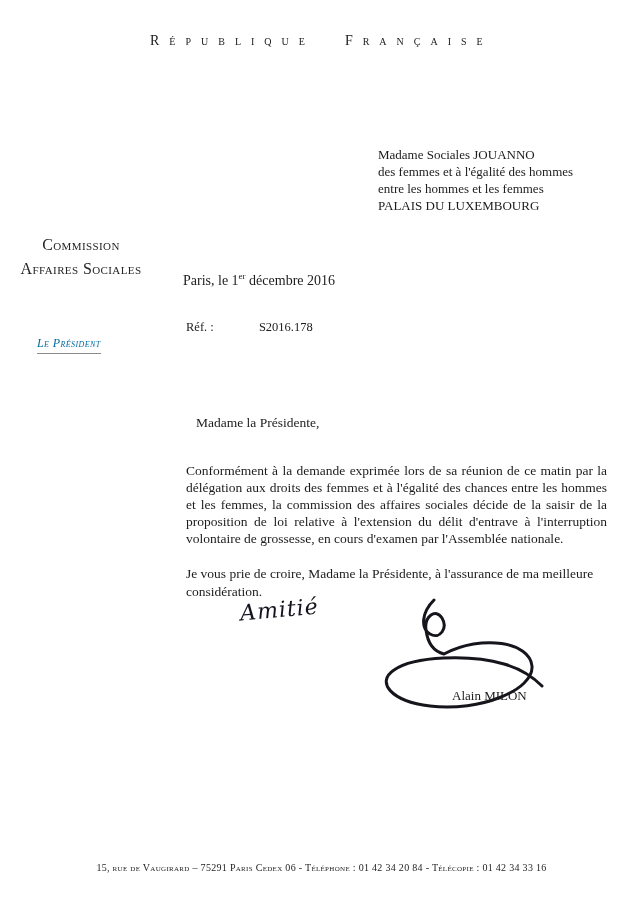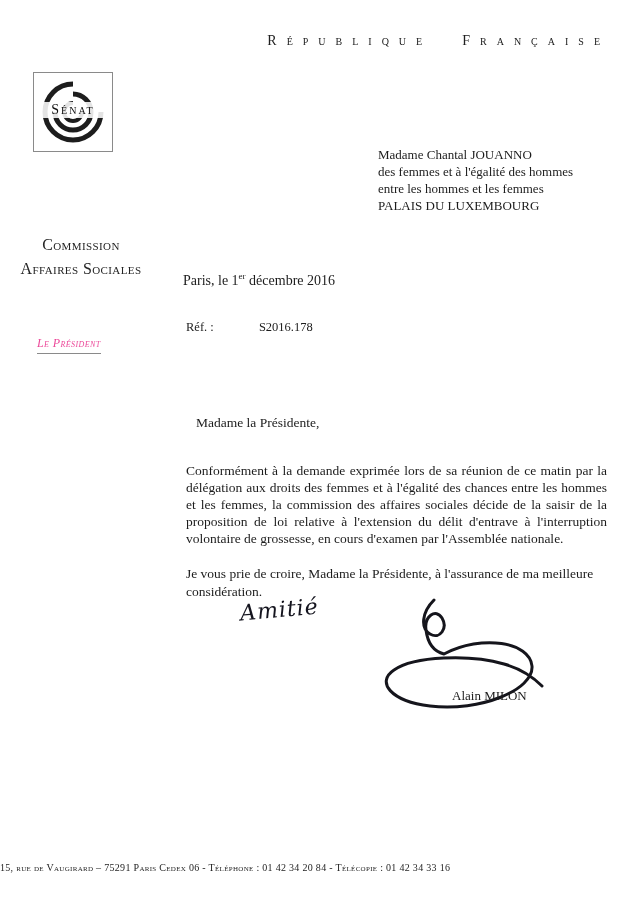--- a/index.html
+++ b/index.html
@@ -6,21 +6,21 @@
   html,body { background:#ffffff; }
   .page {
     position:relative; width:643px; height:913px; margin:0 auto;
     background:#ffffff; overflow:hidden;
     font-family:"Liberation Serif", serif; color:#1c1c1c;
   }
   .sc { font-variant:small-caps; }
 
   .header {
     position:absolute; top:33px; left:150px; width:460px;
-    display:flex; justify-content:flex-end; gap:30px;
+    display:flex; justify-content:flex-start; gap:30px;
     font-size:14px; letter-spacing:10px; color:#202020; white-space:nowrap;
   }
 
   .logo { position:absolute; left:33px; top:72px; width:80px; height:80px; }
   .logo svg { position:absolute; inset:0; width:80px; height:80px; }
   .logo-text {
     position:absolute; left:3px; right:3px; top:30px; text-align:center;
     font-size:14px; letter-spacing:2px; background:rgba(255,255,255,0.88);
     color:#101010;
   }
@@ -30,21 +30,21 @@
 
   .commission {
     position:absolute; left:8px; top:233px; width:146px; text-align:center;
     font-size:16px; line-height:23.5px; letter-spacing:0.4px; color:#242424;
   }
   .commission span { display:block; }
 
   .president {
     position:absolute; left:37px; top:336px;
     font-style:italic; font-size:12px; letter-spacing:0.4px;
-    border-bottom:1px solid #8a8a8a; padding-bottom:2px; color:#ec4899;
+    border-bottom:1px solid #8a8a8a; padding-bottom:2px; color:#0369a1;
   }
 
   .date { position:absolute; left:183px; top:271px; font-size:14px; }
   .date sup { font-size:9px; vertical-align:super; }
 
   .ref { position:absolute; left:186px; top:320px; font-size:12.5px; }
   .ref .ref-value { margin-left:42px; }
 
   .salutation { position:absolute; left:196px; top:415px; font-size:13.5px; }
 
@@ -64,48 +64,37 @@
     font-size:22px; letter-spacing:1px; color:#14141e;
     transform:rotate(-5deg);
   }
 
   .signature { position:absolute; left:372px; top:594px; width:178px; height:130px; }
   .signature svg { width:178px; height:130px; }
 
   .signer { position:absolute; left:452px; top:688px; font-size:13px; }
 
   .footer {
-    position:absolute; left:0; right:0; top:862px; text-align:left;
+    position:absolute; left:0; right:0; top:862px; text-align:center;
     font-size:10px; letter-spacing:0.3px; color:#242424;
   }
 </style>
 </head>
 <body>
 
 <div class="page">
 
   <div class="header sc">
     <span>République</span>
     <span>Française</span>
   </div>
 
-  <div class="logo">
-    <svg viewBox="0 0 80 80" aria-hidden="true">
-      <rect x="0.5" y="0.5" width="79" height="79" fill="none" stroke="#8a8a8a" stroke-width="1"></rect>
-      <g fill="none" stroke="#1d1d1d">
-        <path d="M 40 12 A 28 28 0 1 0 68 40" stroke-width="5"></path>
-        <path d="M 40 22 A 18 18 0 1 1 22 40" stroke-width="5"></path>
-        <path d="M 40 31 A 9 9 0 1 0 49 40" stroke-width="4"></path>
-      </g>
-    </svg>
-    <span class="logo-text sc">Sénat</span>
-  </div>
 
   <div class="recipient">
-    <span>Madame Chantal JOUANNO</span>
+    <span>Madame Sociales JOUANNO</span>
     <span>des femmes et à l'égalité des hommes</span>
     <span>entre les hommes et les femmes</span>
     <span>PALAIS DU LUXEMBOURG</span>
   </div>
 
   <div class="commission sc">
     <span>Commission</span>
     <span>Affaires Sociales</span>
   </div>
 

